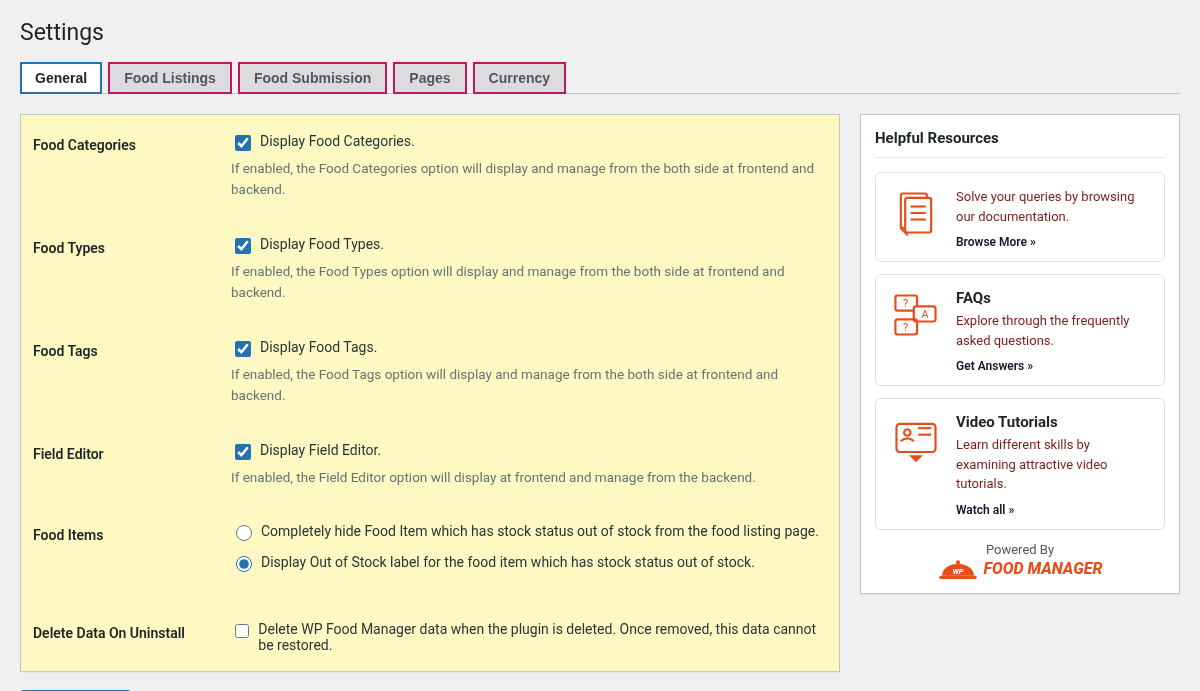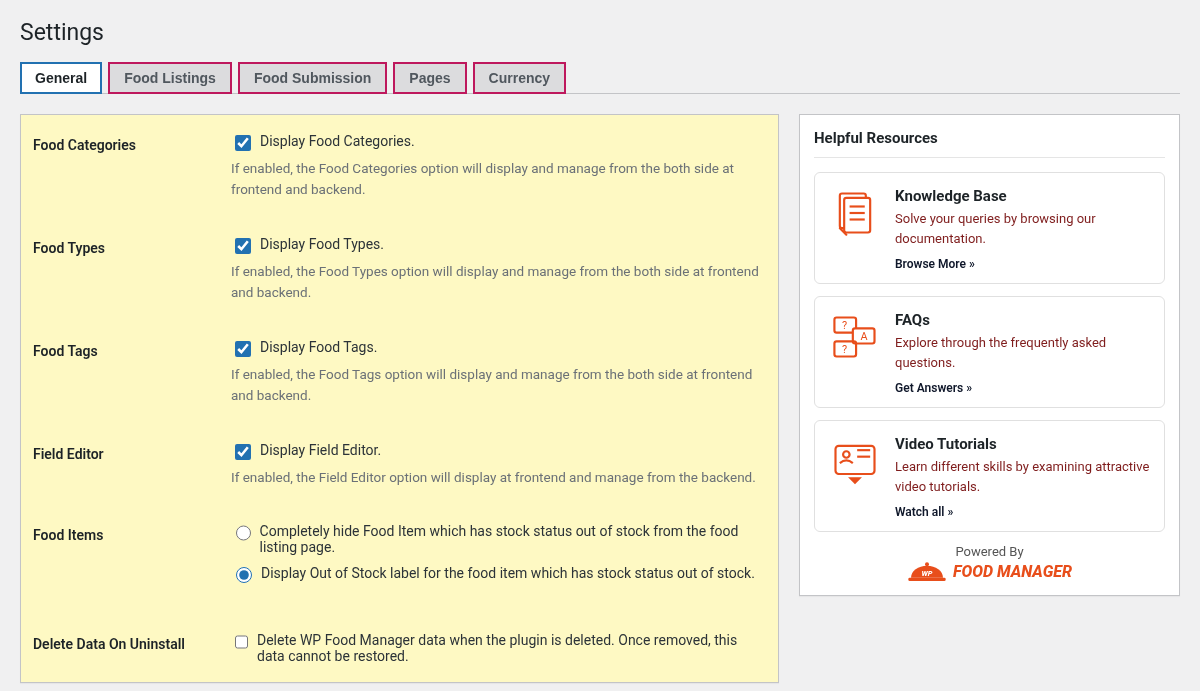--- a/index.html
+++ b/index.html
@@ -74,21 +74,21 @@
     .opt-desc {
       display: block;
       margin-top: 4px;
       color: #6b7177;
       font-size: 13.5px;
       line-height: 1.55;
     }
     .opt-label-text { font-size: 14px; color: #2c3338; }
     .radio-group > div { margin-bottom: 10px; }
     .sidebar {
-      width: 381px;
+      width: 320px;
       background: #fff;
       border: 1px solid #c3c4c7;
       box-shadow: 0 1px 1px rgba(0,0,0,0.04);
       padding: 12px 14px 12px;
     }
     .sidebar-title {
       font-size: 15px;
       font-weight: 700;
       margin: 2px 0 14px;
       padding-bottom: 10px;
@@ -220,21 +220,20 @@
           <svg viewBox="0 0 48 48" fill="none" stroke="currentColor" stroke-width="2">
             <rect x="10" y="6" width="24" height="32" rx="2"></rect>
             <rect x="14" y="10" width="24" height="32" rx="2" fill="#fff"></rect>
             <line x1="19" y1="18" x2="33" y2="18"></line>
               <line x1="19" y1="24" x2="33" y2="24"></line>
               <line x1="19" y1="30" x2="33" y2="30"></line>
             <path d="M10 38 l6 6" stroke-linecap="round"></path>
           </svg>
         </div>
         <div class="res-body">
-          <h3>Knowledge Base</h3>
           <p>Solve your queries by browsing our documentation.</p>
           <a href="#">Browse More »</a>
         </div>
       </div>
 
       <div class="res-card">
         <div class="res-icon">
           <svg viewBox="0 0 48 48" fill="none" stroke="currentColor" stroke-width="2">
             <rect x="5" y="6" width="20" height="14" rx="2"></rect>
               <text x="12" y="17" font-size="10" fill="currentColor" stroke="none">?</text>

